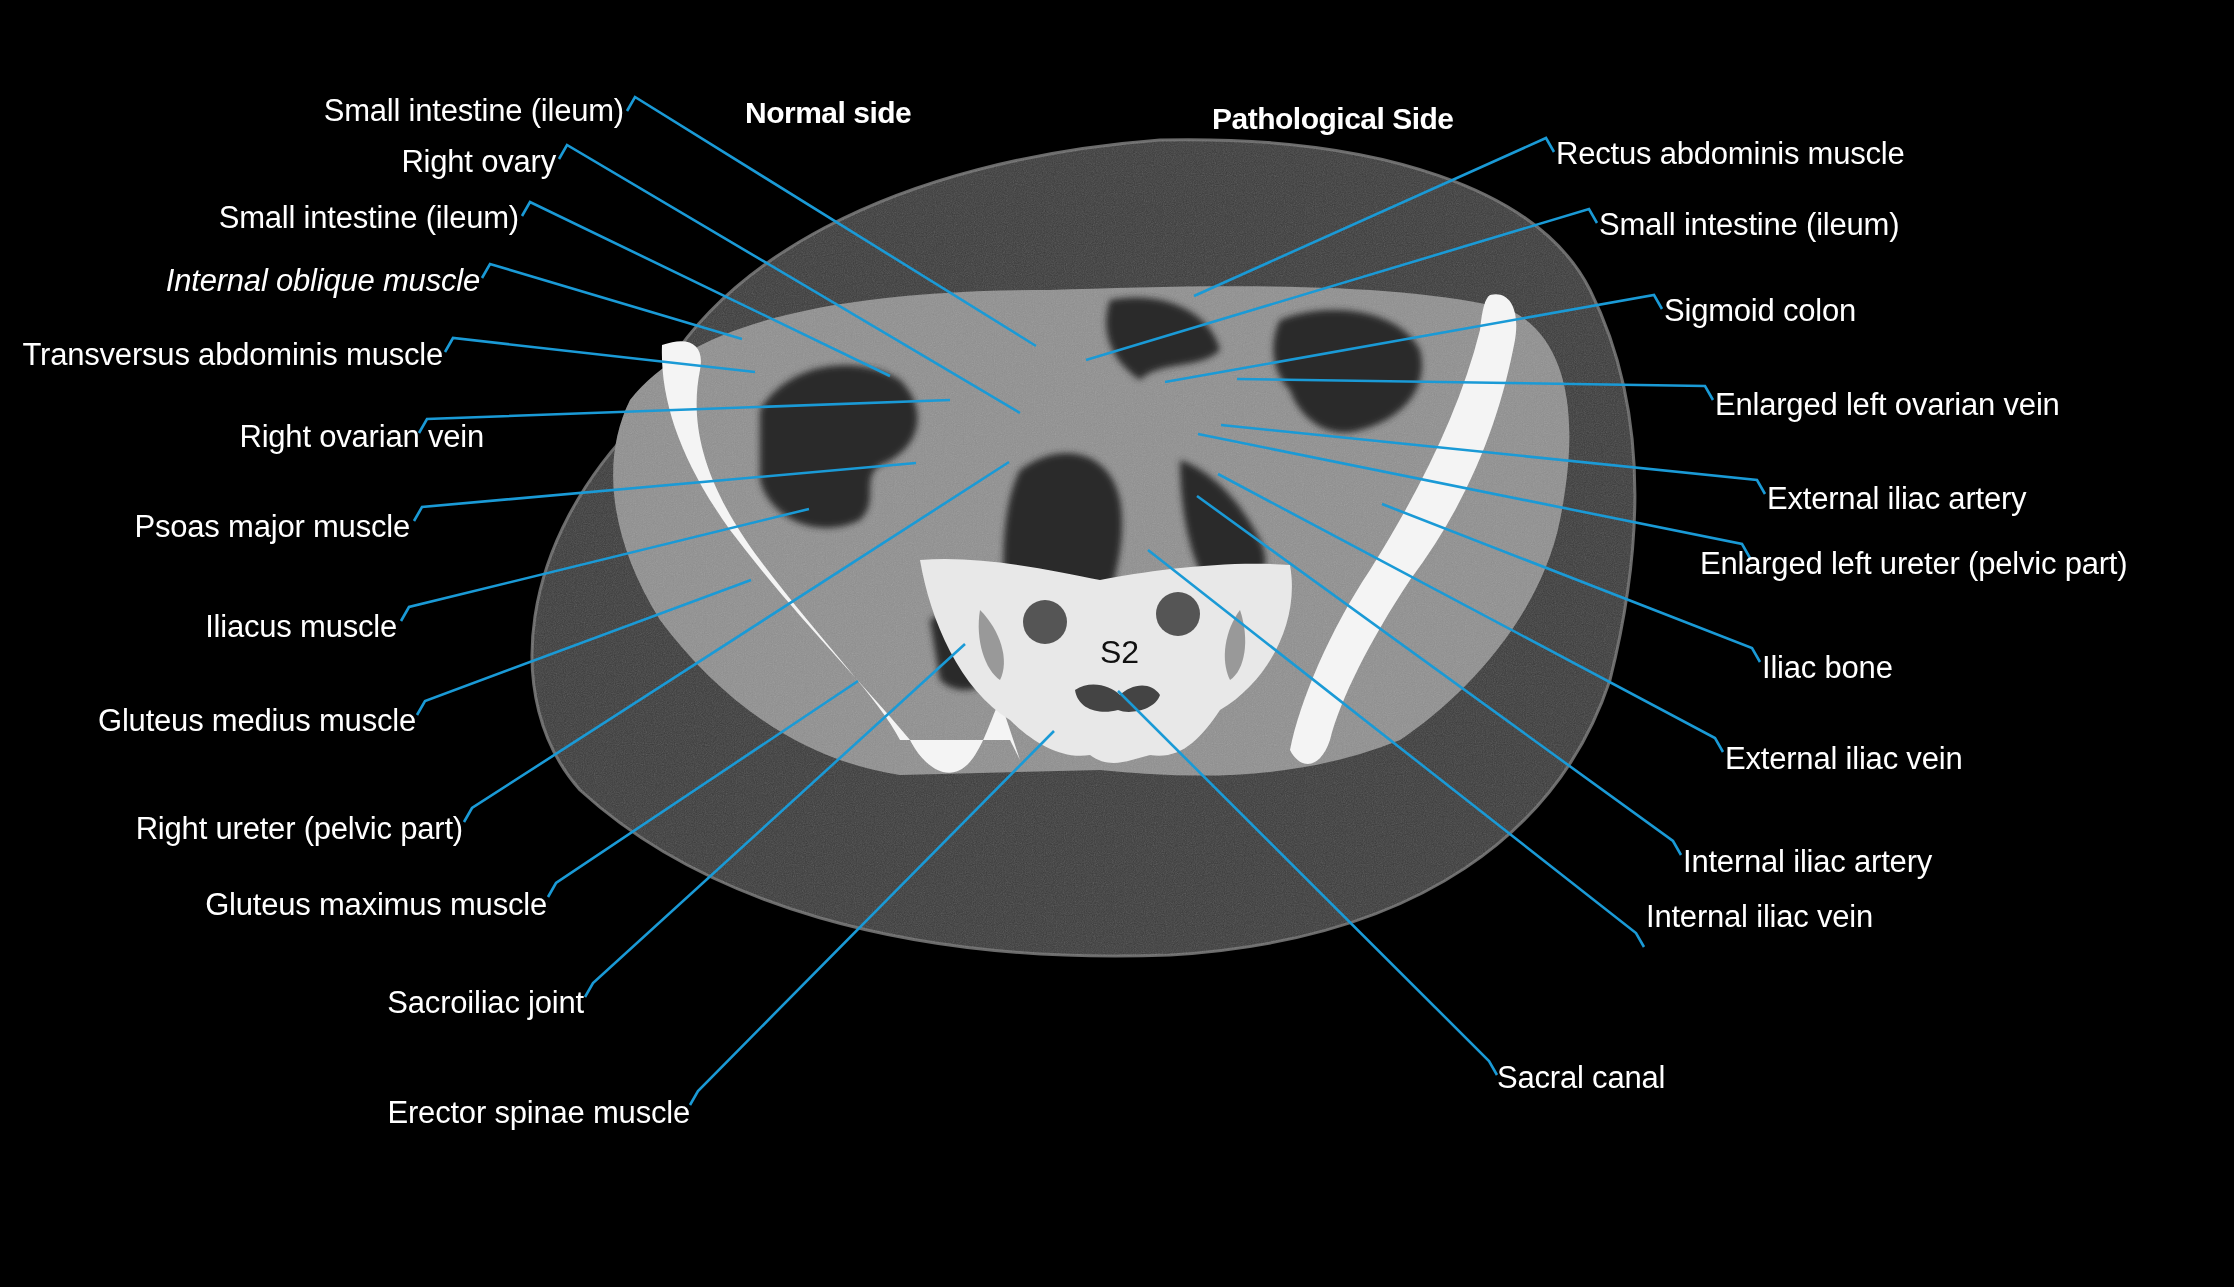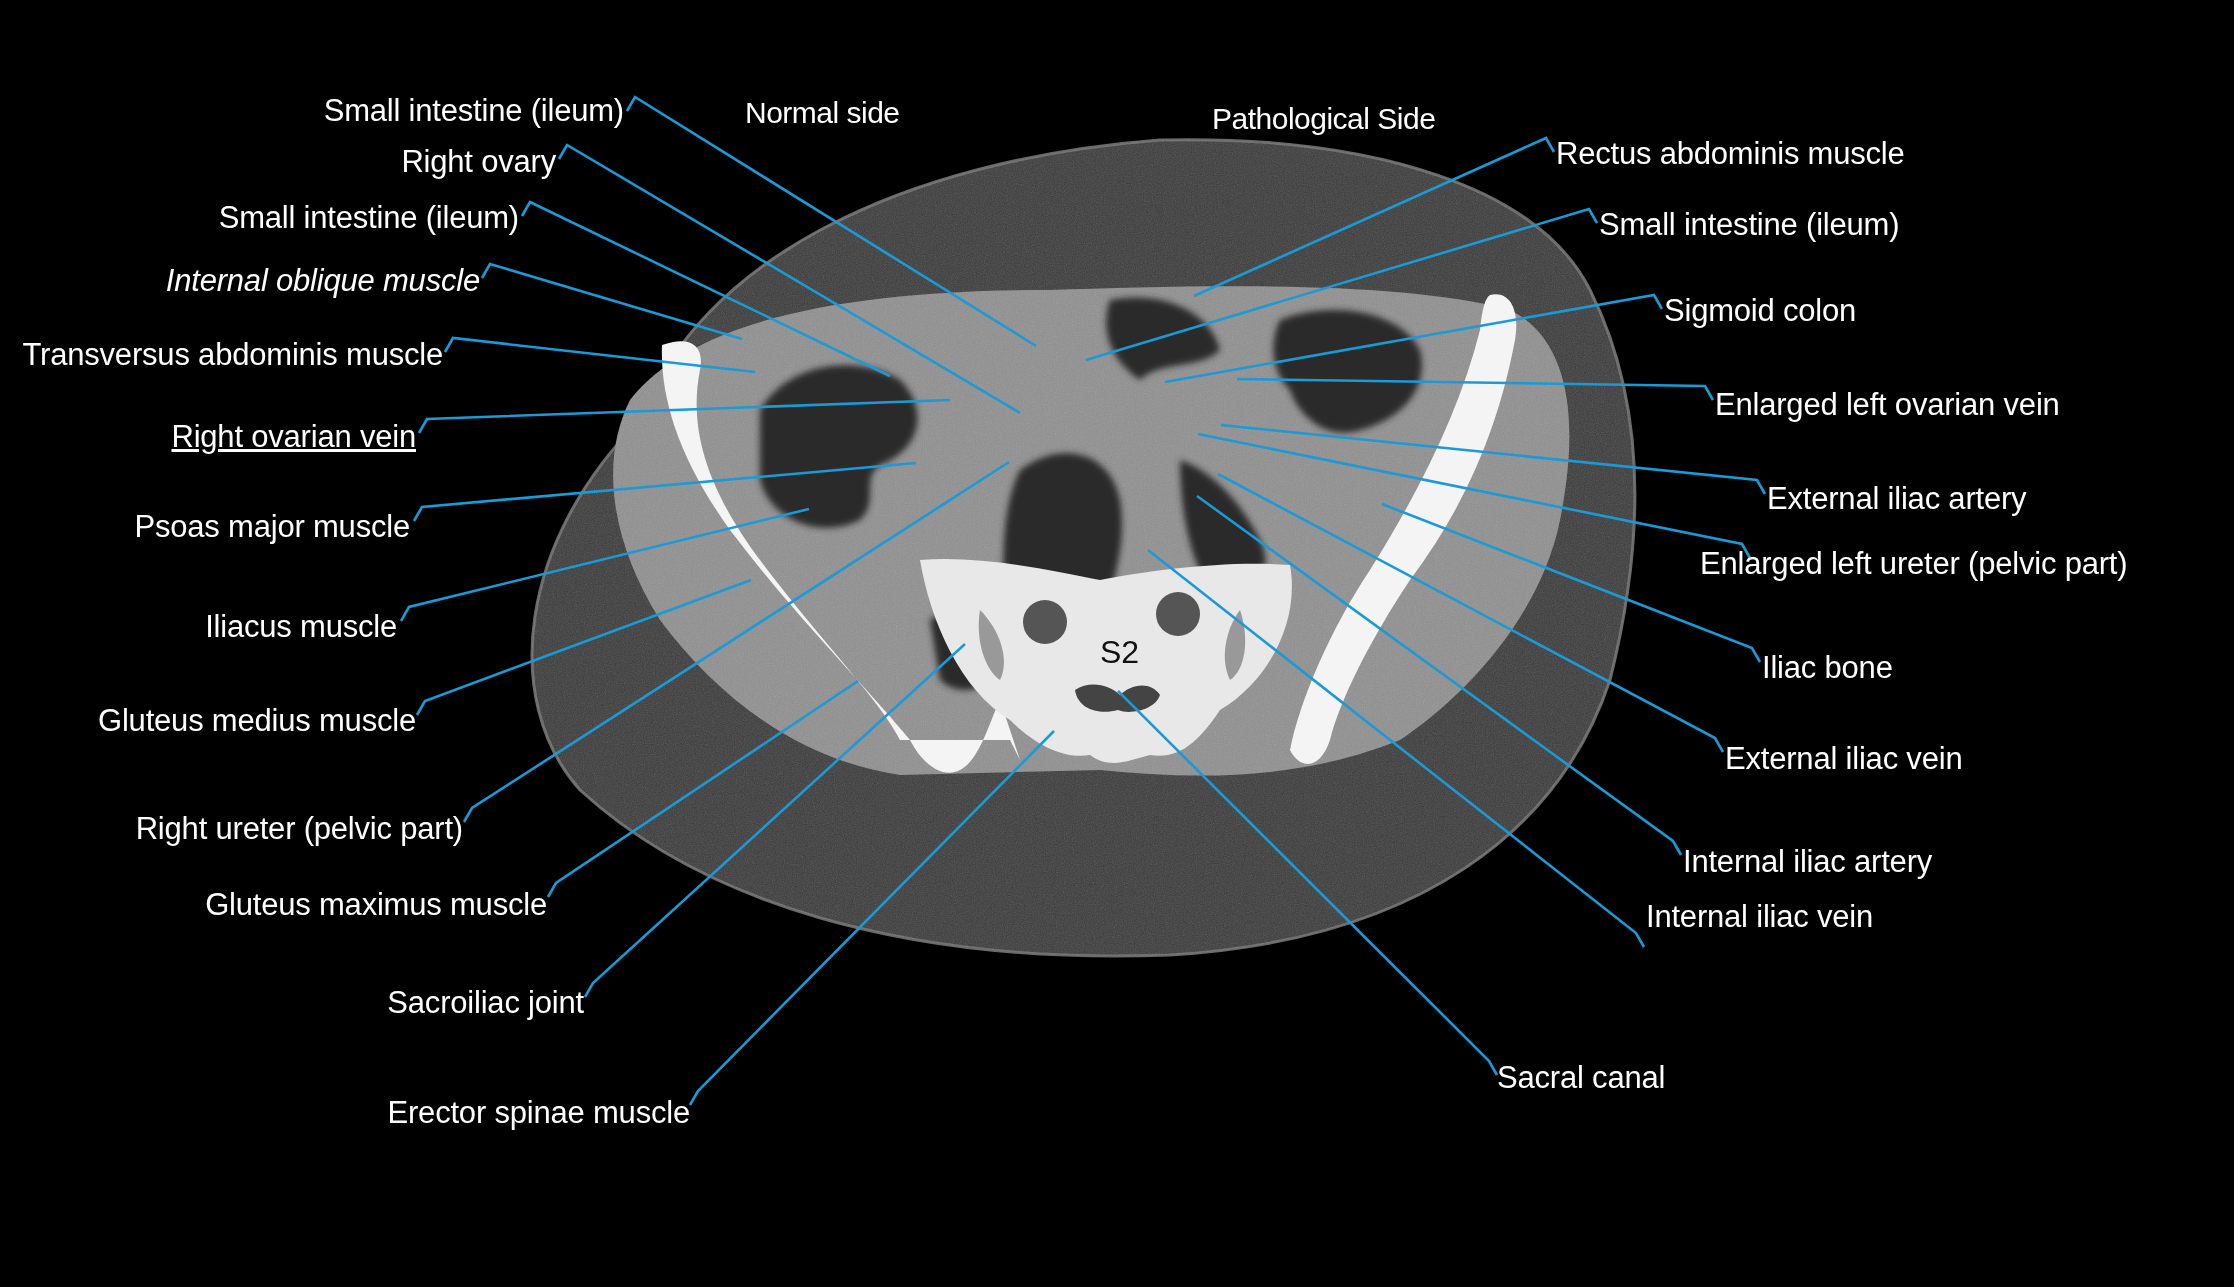--- a/index.html
+++ b/index.html
@@ -1,21 +1,21 @@
 <!DOCTYPE html>
 <html><head>
 <meta charset="utf-8">
 <style>
   html,body{margin:0;padding:0;background:#000;}
   body{width:2234px;height:1287px;position:relative;overflow:hidden;font-family:"Liberation Sans","DejaVu Sans",sans-serif;}
   #scene{position:absolute;left:0;top:0;width:2234px;height:1287px;}
   .lbl{position:absolute;color:#fff;font-size:31px;line-height:32px;white-space:nowrap;letter-spacing:-0.2px;}
   .lbl.left{text-align:right;}
   .lbl.right{text-align:center;}
-  .heading{position:absolute;color:#fff;font-weight:normal;font-size:30px;white-space:nowrap;letter-spacing:-0.5px;}
+  .heading{position:absolute;color:#fff;font-weight:bold;font-size:30px;white-space:nowrap;letter-spacing:-0.5px;}
   .s2{position:absolute;color:#111;font-size:32px;}
 </style>
 </head>
 <body>
 
 <div id="scene">
   <svg id="ct" width="2234" height="1287" viewBox="0 0 2234 1287" style="position:absolute;left:0;top:0;">
     <defs>
       <filter id="noise" x="0" y="0" width="100%" height="100%">
         <feTurbulence type="fractalNoise" baseFrequency="0.9" numOctaves="2" seed="3" result="n"></feTurbulence>
@@ -94,21 +94,21 @@
   <div class="heading" style="left:745px;top:96px;">Normal side</div>
   <div class="heading" style="left:1212px;top:102px;">Pathological Side</div>
   <div class="s2" style="left:1100px;top:634px;">S2</div>
 
   <div id="labels">
       <div class="lbl left" style="right: 1610px; top: 95px;">Small intestine (ileum)</div>
       <div class="lbl left" style="right: 1678px; top: 146px;">Right ovary</div>
       <div class="lbl left" style="right: 1715px; top: 202px;">Small intestine (ileum)</div>
       <div class="lbl left" style="right: 1754px; top: 265px; font-style: italic;">Internal oblique muscle</div>
       <div class="lbl left" style="right: 1791px; top: 339px;">Transversus abdominis muscle</div>
-      <div class="lbl left" style="right: 1818px; top: 421px; text-decoration: underline;">Right ovarian vein</div>
+      <div class="lbl left" style="right: 1750px; top: 421px;">Right ovarian vein</div>
       <div class="lbl left" style="right: 1824px; top: 511px; text-align: right;">Psoas major muscle</div>
       <div class="lbl left" style="right: 1837px; top: 611px;">Iliacus muscle</div>
       <div class="lbl left" style="right: 1818px; top: 705px;">Gluteus medius muscle</div>
       <div class="lbl left" style="right: 1771px; top: 813px;">Right ureter (pelvic part)</div>
       <div class="lbl left" style="right: 1687px; top: 889px;">Gluteus maximus muscle</div>
       <div class="lbl left" style="right: 1650px; top: 987px;">Sacroiliac joint</div>
       <div class="lbl left" style="right: 1544px; top: 1097px;">Erector spinae muscle</div>
       <div class="lbl right" style="left: 1556px; top: 138px;">Rectus abdominis muscle</div>
       <div class="lbl right" style="left: 1599px; top: 209px;">Small intestine (ileum)</div>
       <div class="lbl right" style="left: 1664px; top: 295px;">Sigmoid colon</div>

